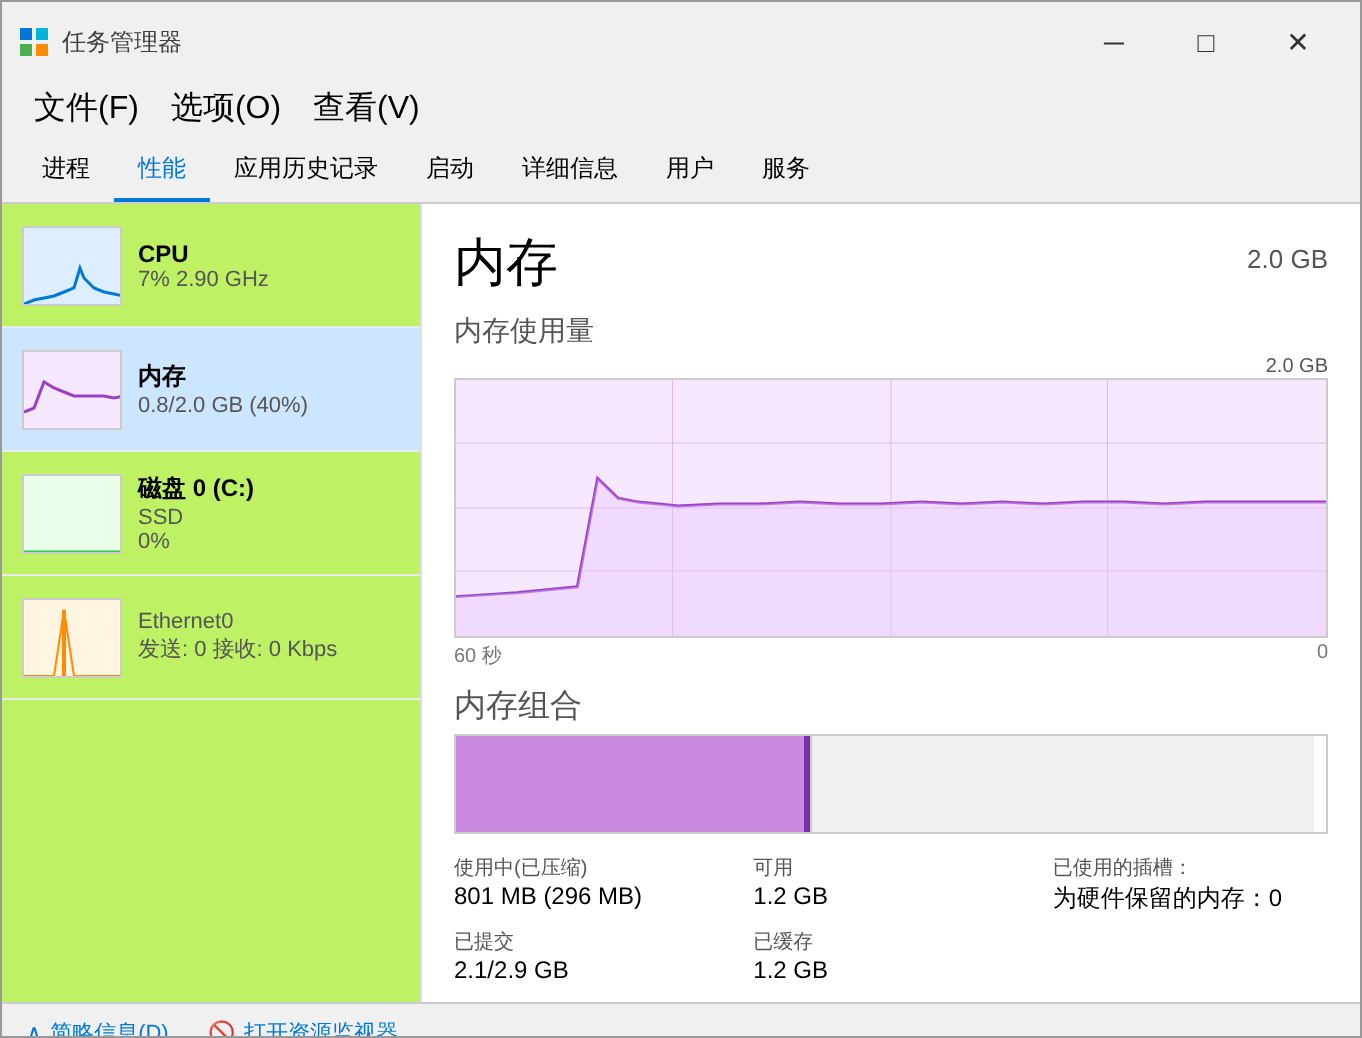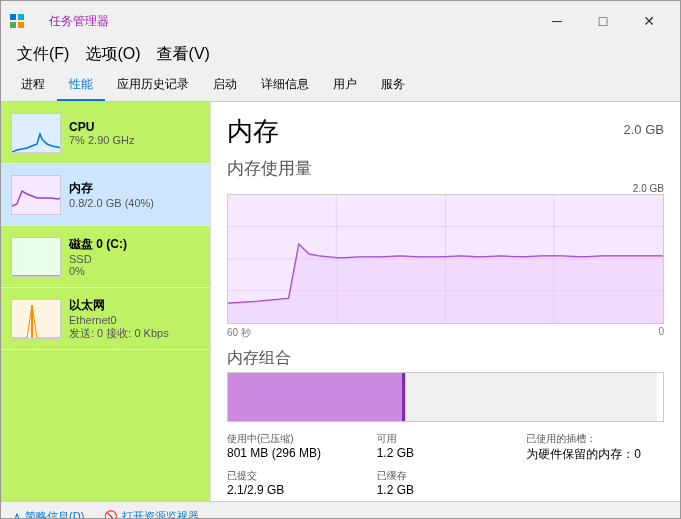--- a/index.html
+++ b/index.html
@@ -24,22 +24,21 @@
       display: flex;
       align-items: center;
       gap: 6px;
     }
     .title-icon {
       width: 16px;
       height: 16px;
     }
     .title-text {
       font-size: 12px;
-      color: #a21caf;
-      margin-left: 18px;
+      color: #404040;
     }
     .title-controls {
       display: flex;
       gap: 0;
     }
     .title-btn {
       width: 46px;
       height: 28px;
       border: none;
       background: transparent;
@@ -138,21 +137,21 @@
       font-size: 26px;
       font-weight: 300;
       color: #000;
     }
     .detail-total {
       font-size: 13px;
       color: #555;
       margin-top: 8px;
     }
     .chart-label {
-      font-size: 17px;
+      font-size: 14px;
       color: #555;
       margin-bottom: 3px;
     }
     .chart-label-row {
       display: flex;
       justify-content: space-between;
       font-size: 10px;
       color: #555;
     }
     .usage-chart {
@@ -302,21 +301,20 @@
 
     <div class="sidebar-item">
       <div class="sidebar-item-chart">
         <svg width="50" height="40" viewBox="0 0 50 40">
           <rect width="50" height="40" fill="#fff5e0"></rect>
           <line x1="20" y1="38" x2="20" y2="5" stroke="#ff8c00" stroke-width="2"></line>
           <polyline points="0,38 5,38 10,38 15,38 20,5 25,38 30,38 35,38 40,38 45,38 50,38" fill="none" stroke="#ff8c00" stroke-width="1"></polyline>
         </svg>
       </div>
       <div class="sidebar-item-info">
-        <div class="sidebar-item-name">以太网</div>
         <div class="sidebar-item-sub">Ethernet0</div>
         <div class="sidebar-item-sub">发送: 0  接收: 0 Kbps</div>
       </div>
     </div>
 
   </div>
 
   <div class="detail-panel">
     <div class="detail-header">
       <div class="detail-title">内存</div>

